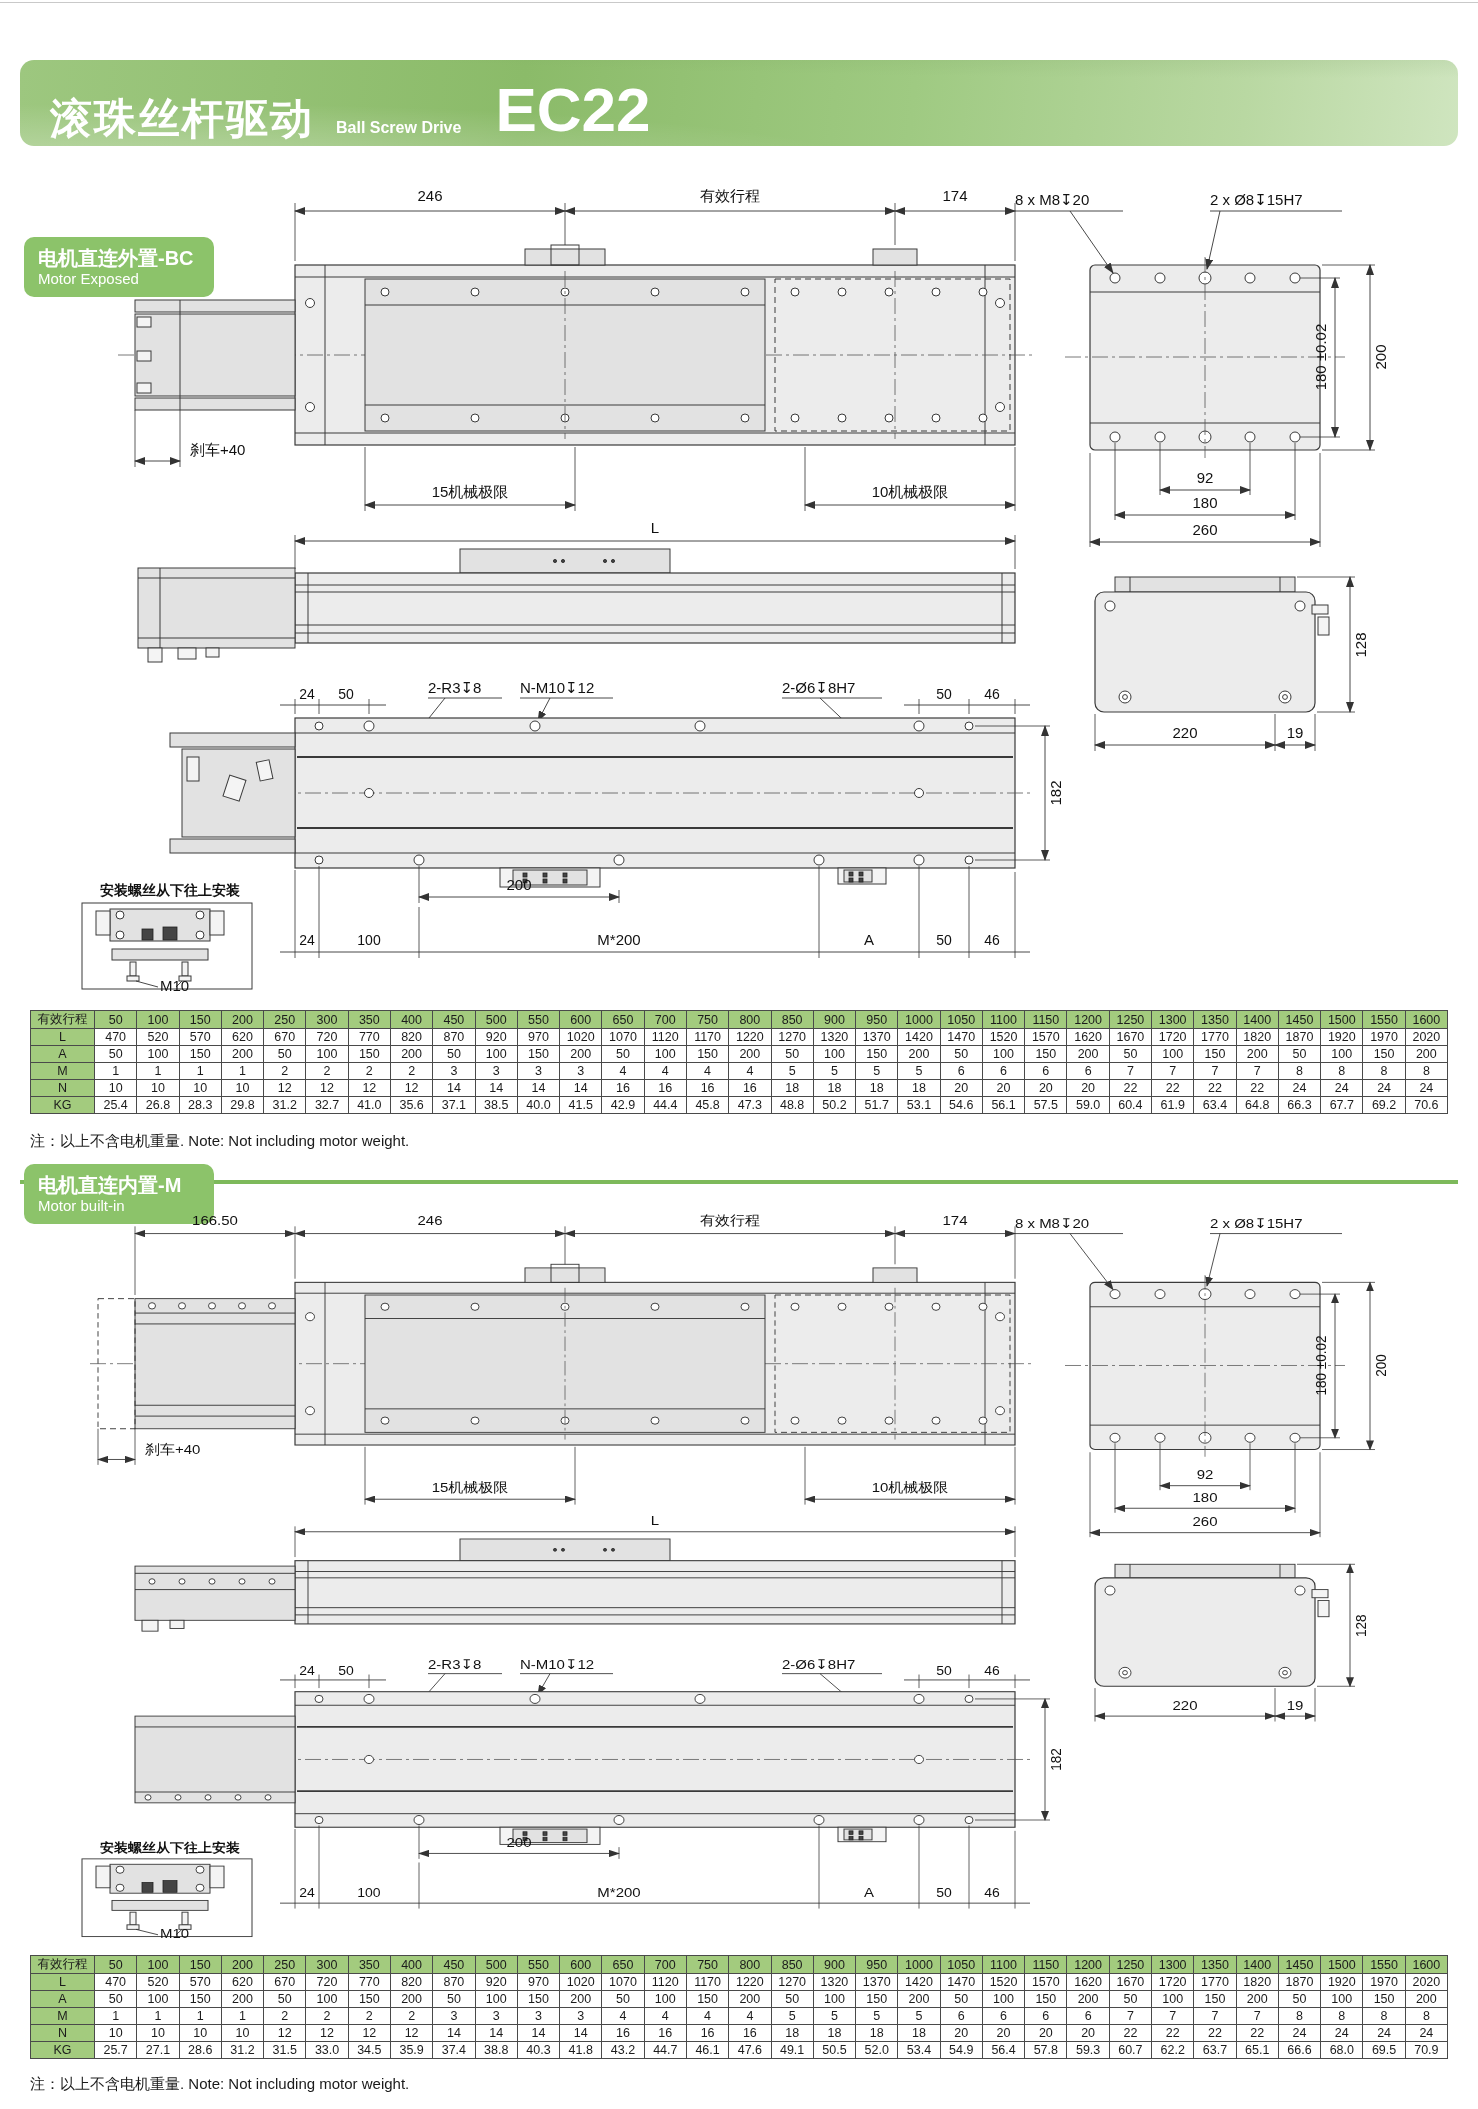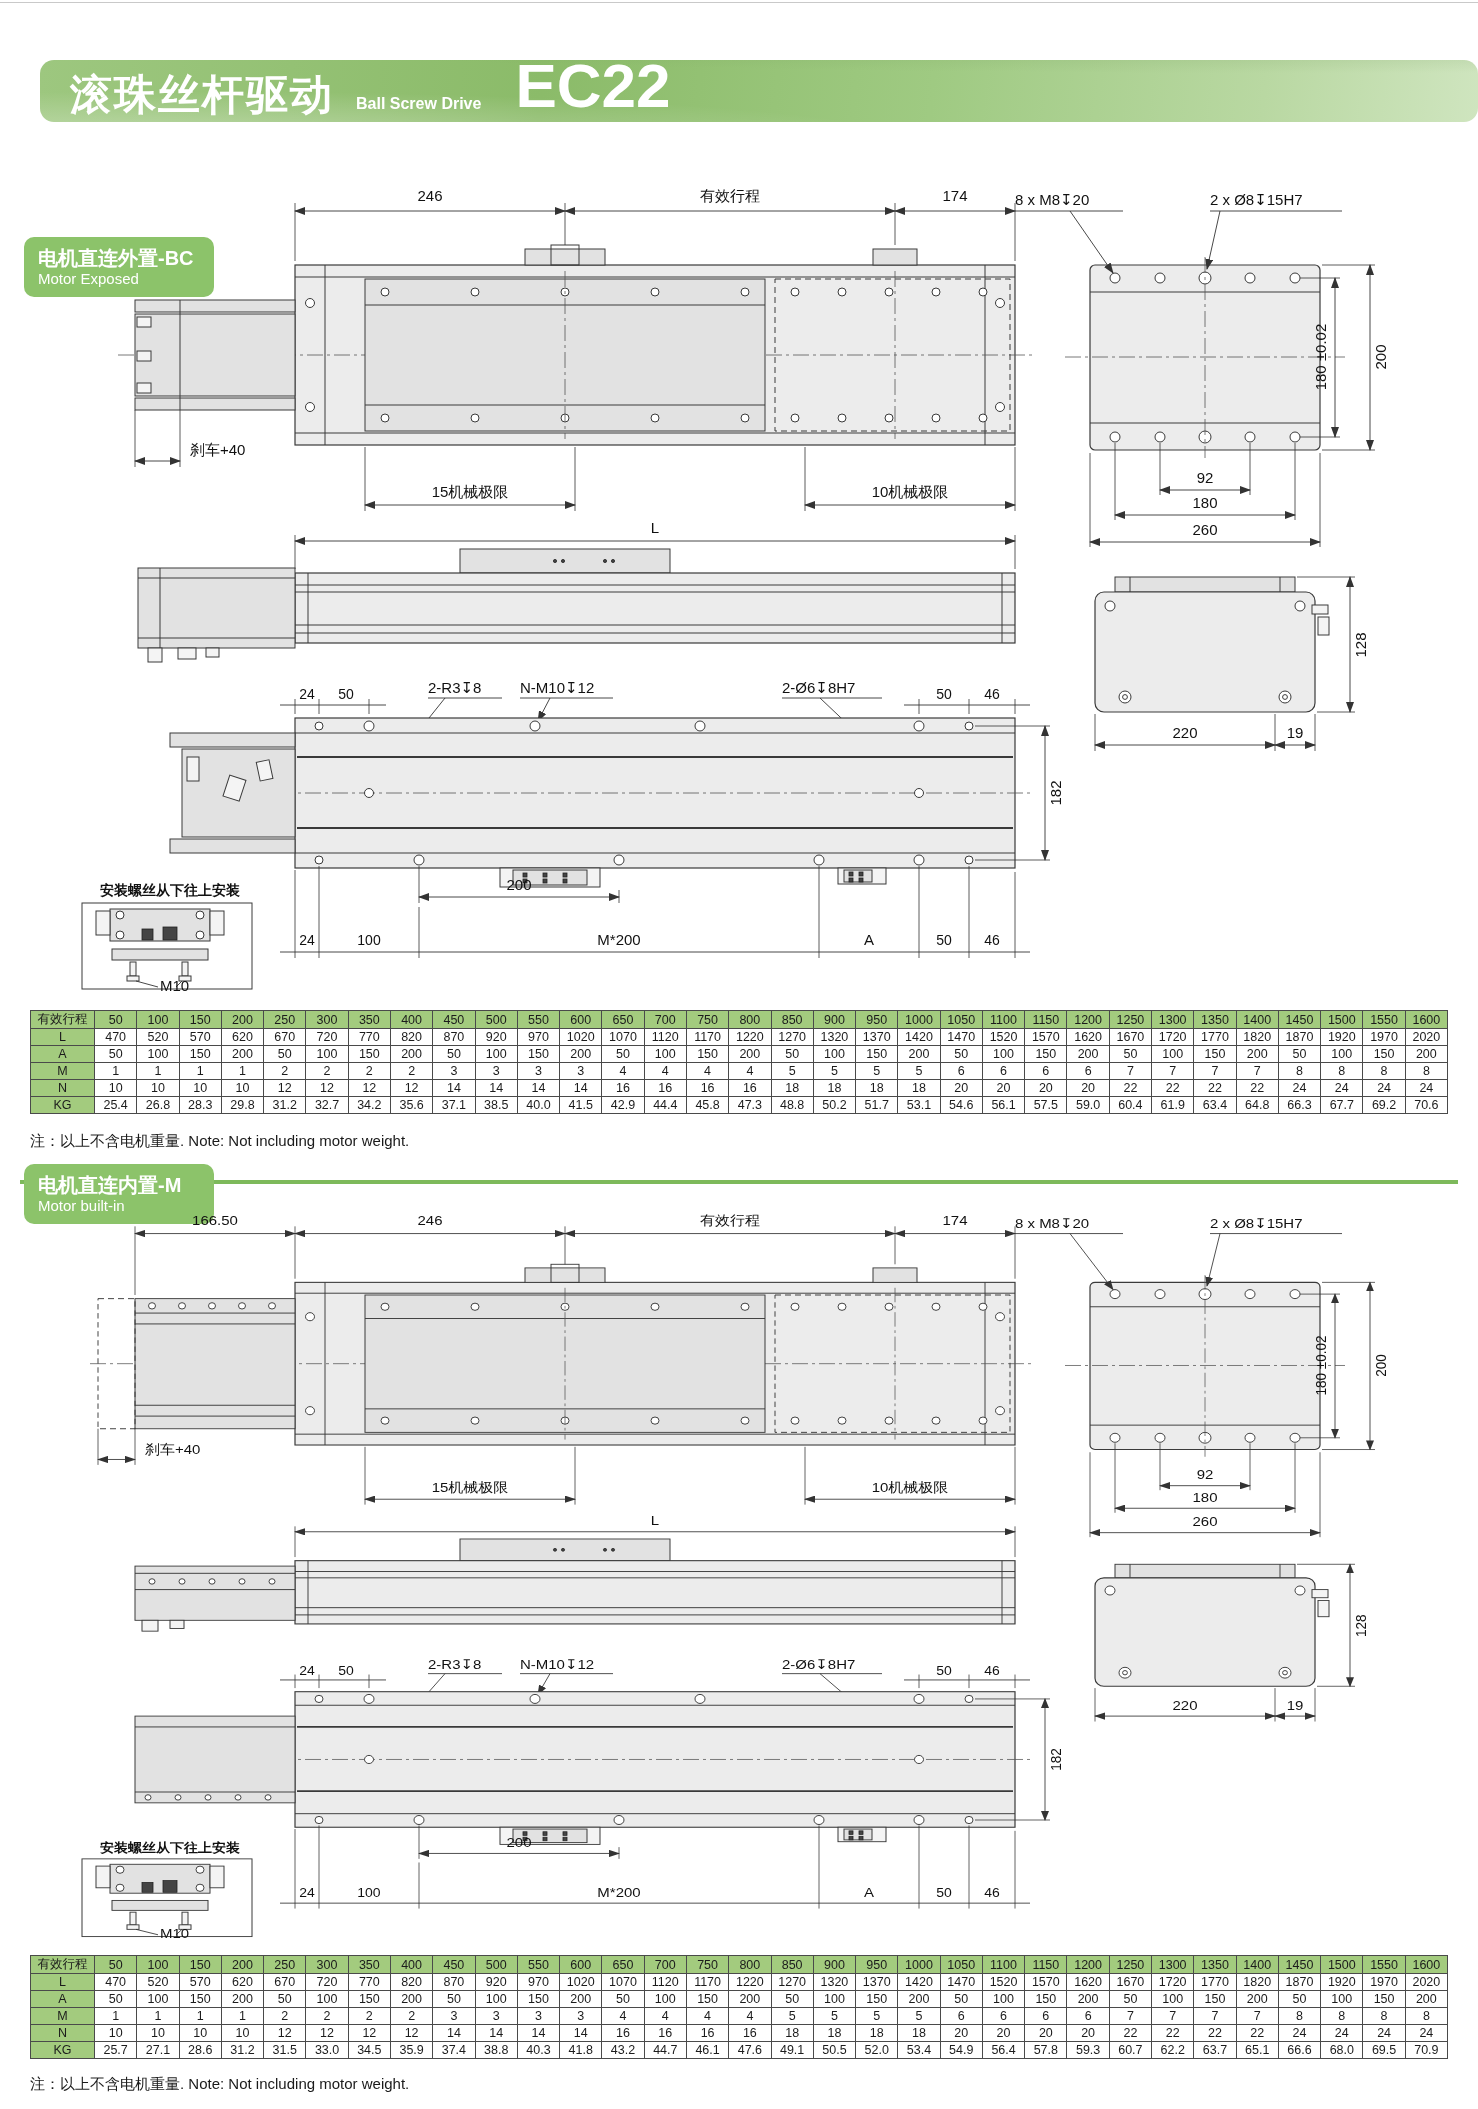--- a/index.html
+++ b/index.html
@@ -1,25 +1,25 @@
 <!DOCTYPE html>
 <html><head>
 <meta charset="utf-8">
 <style>
   html,body{margin:0;padding:0;background:#fff;}
   .page{position:relative;width:1478px;height:2109px;background:#fff;
         font-family:"Liberation Sans",sans-serif;overflow:hidden;}
   .topline{position:absolute;left:0;top:2px;width:100%;height:1px;background:#c9c9c9;}
   
-  .banner{position:absolute;left:20px;top:60px;width:1438px;height:62px;border-radius:14px;
+  .banner{position:absolute;left:20px;top:60px;width:1438px;height:86px;border-radius:14px;
     background:
       radial-gradient(120% 190% at 10% 130%, rgba(255,255,255,.38), rgba(255,255,255,0) 42%),
       radial-gradient(160% 130% at 88% -50%, rgba(110,150,88,.40), rgba(255,255,255,0) 55%),
       linear-gradient(96deg,#9dc77f,#8bbb69 35%,#9fca82 62%,#b9d8a2 85%,#cfe5bf);
-    display:flex;align-items:flex-end;padding:0 0 6px 30px;box-sizing:border-box;color:#fff;margin-left:20px;}
+    display:flex;align-items:flex-end;padding:0 0 6px 30px;box-sizing:border-box;color:#fff;}
   .banner .zh{font-size:42px;font-weight:bold;letter-spacing:2px;line-height:1;}
   .banner .en{font-size:16px;font-weight:bold;margin:0 0 4px 22px;line-height:1;}
   .banner .model{font-size:62px;font-weight:bold;margin:0 0 0 34px;line-height:.95;}
   
   .seclabel{position:absolute;left:24px;width:190px;border-radius:10px;background:#8cc36a;
             color:#fff;padding:9px 0 8px 14px;box-sizing:border-box;}
   .seclabel .zh{font-size:20px;font-weight:bold;line-height:1.2;white-space:nowrap;}
   .seclabel .en{font-size:15px;line-height:1.25;}
   
   table.spec{position:absolute;left:30px;border-collapse:collapse;table-layout:fixed;
@@ -599,21 +599,21 @@
           <td class="">24</td>
         </tr>
         <tr>
           <td class="hd">KG</td>
           <td class="">25.4</td>
           <td class="">26.8</td>
           <td class="">28.3</td>
           <td class="">29.8</td>
           <td class="">31.2</td>
           <td class="">32.7</td>
-          <td class="">34.2</td>
+          <td class="">41.0</td>
           <td class="">35.6</td>
           <td class="">37.1</td>
           <td class="">38.5</td>
           <td class="">40.0</td>
           <td class="">41.5</td>
           <td class="">42.9</td>
           <td class="">44.4</td>
           <td class="">45.8</td>
           <td class="">47.3</td>
           <td class="">48.8</td>

